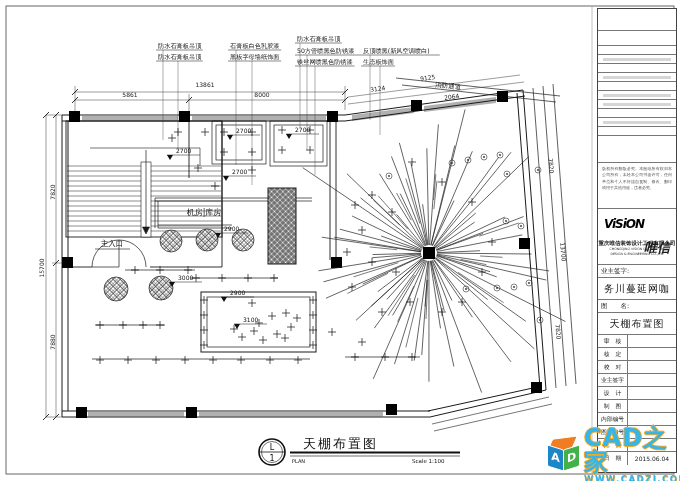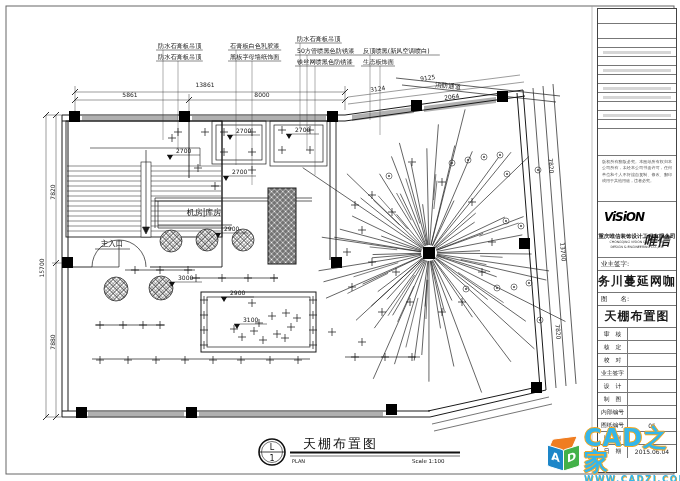--- a/index.html
+++ b/index.html
@@ -2,37 +2,37 @@
 <html><head>
 <meta charset="utf-8">
 <style>
   html,body{margin:0;padding:0;background:#fff;}
   #sheet{position:relative;width:680px;height:481px;background:#fff;overflow:hidden;
          font-family:"DejaVu Sans","Liberation Sans",sans-serif;color:#1a1a1a;}
   #plan-svg{position:absolute;left:0;top:0;}
   
   #titleblock{position:absolute;left:597px;top:8px;width:80px;height:465px;
               border:1px solid #444;box-sizing:border-box;background:#fff;
-              display:flex;flex-direction:column;font-size:6px;}
+              display:flex;flex-direction:column;font-size:6px;justify-content:center;}
   .tb-row{border-bottom:1px solid #777;box-sizing:border-box;flex:none;}
   .rev-row{height:9px;display:flex;align-items:center;justify-content:center;}
   .rev-fill{width:86%;height:3px;background:#d6d6d6;}
   .tb-gap{height:26px;border-bottom:1px solid #777;}
   #disclaimer{height:46px;padding:3px 4px;font-size:4px;line-height:1.6;color:#555;
               border-bottom:1px solid #777;overflow:hidden;box-sizing:border-box;text-align:justify;}
   #logo-block{height:30px;display:flex;align-items:center;justify-content:center;
               border-bottom:0;box-sizing:border-box;}
   .logo-text{font-style:italic;font-weight:900;font-size:12px;letter-spacing:-1px;color:#000;}
   .logo-cn{font-weight:700;font-size:13px;font-style:italic;margin-top:48px;}
   #company{height:26px;text-align:center;border-bottom:1px solid #777;box-sizing:border-box;}
   #company .cn{font-size:5.5px;font-weight:bold;margin-top:1px;}
   #company .en{font-size:3.6px;color:#333;transform:scale(.9);line-height:1.4;}
   .sec-label{height:13px;line-height:13px;padding-left:3px;font-size:6.5px;}
   .sec-value{height:22px;display:flex;align-items:center;justify-content:center;
-             font-size:12px;font-weight:bold;letter-spacing:1px;}
+             font-size:10px;font-weight:normal;letter-spacing:1px;}
   .kv-row{height:13px;display:flex;}
   .kv-label{width:30px;border-right:1px solid #777;box-sizing:border-box;
             display:flex;align-items:center;justify-content:center;font-size:5.8px;}
   .kv-value{flex:1;display:flex;align-items:center;justify-content:center;font-size:6px;}
   
   #watermark{position:absolute;left:546px;top:430px;width:134px;height:50px;display:flex;
              align-items:center;z-index:5;pointer-events:none;}
   #wm-cube{position:relative;width:36px;height:40px;flex:none;}
   .cube-top{position:absolute;left:4px;top:2px;width:22px;height:13px;background:#f07d21;
             transform:skewX(-30deg) rotate(-8deg);border-radius:2px;border:1px solid #fff;}

